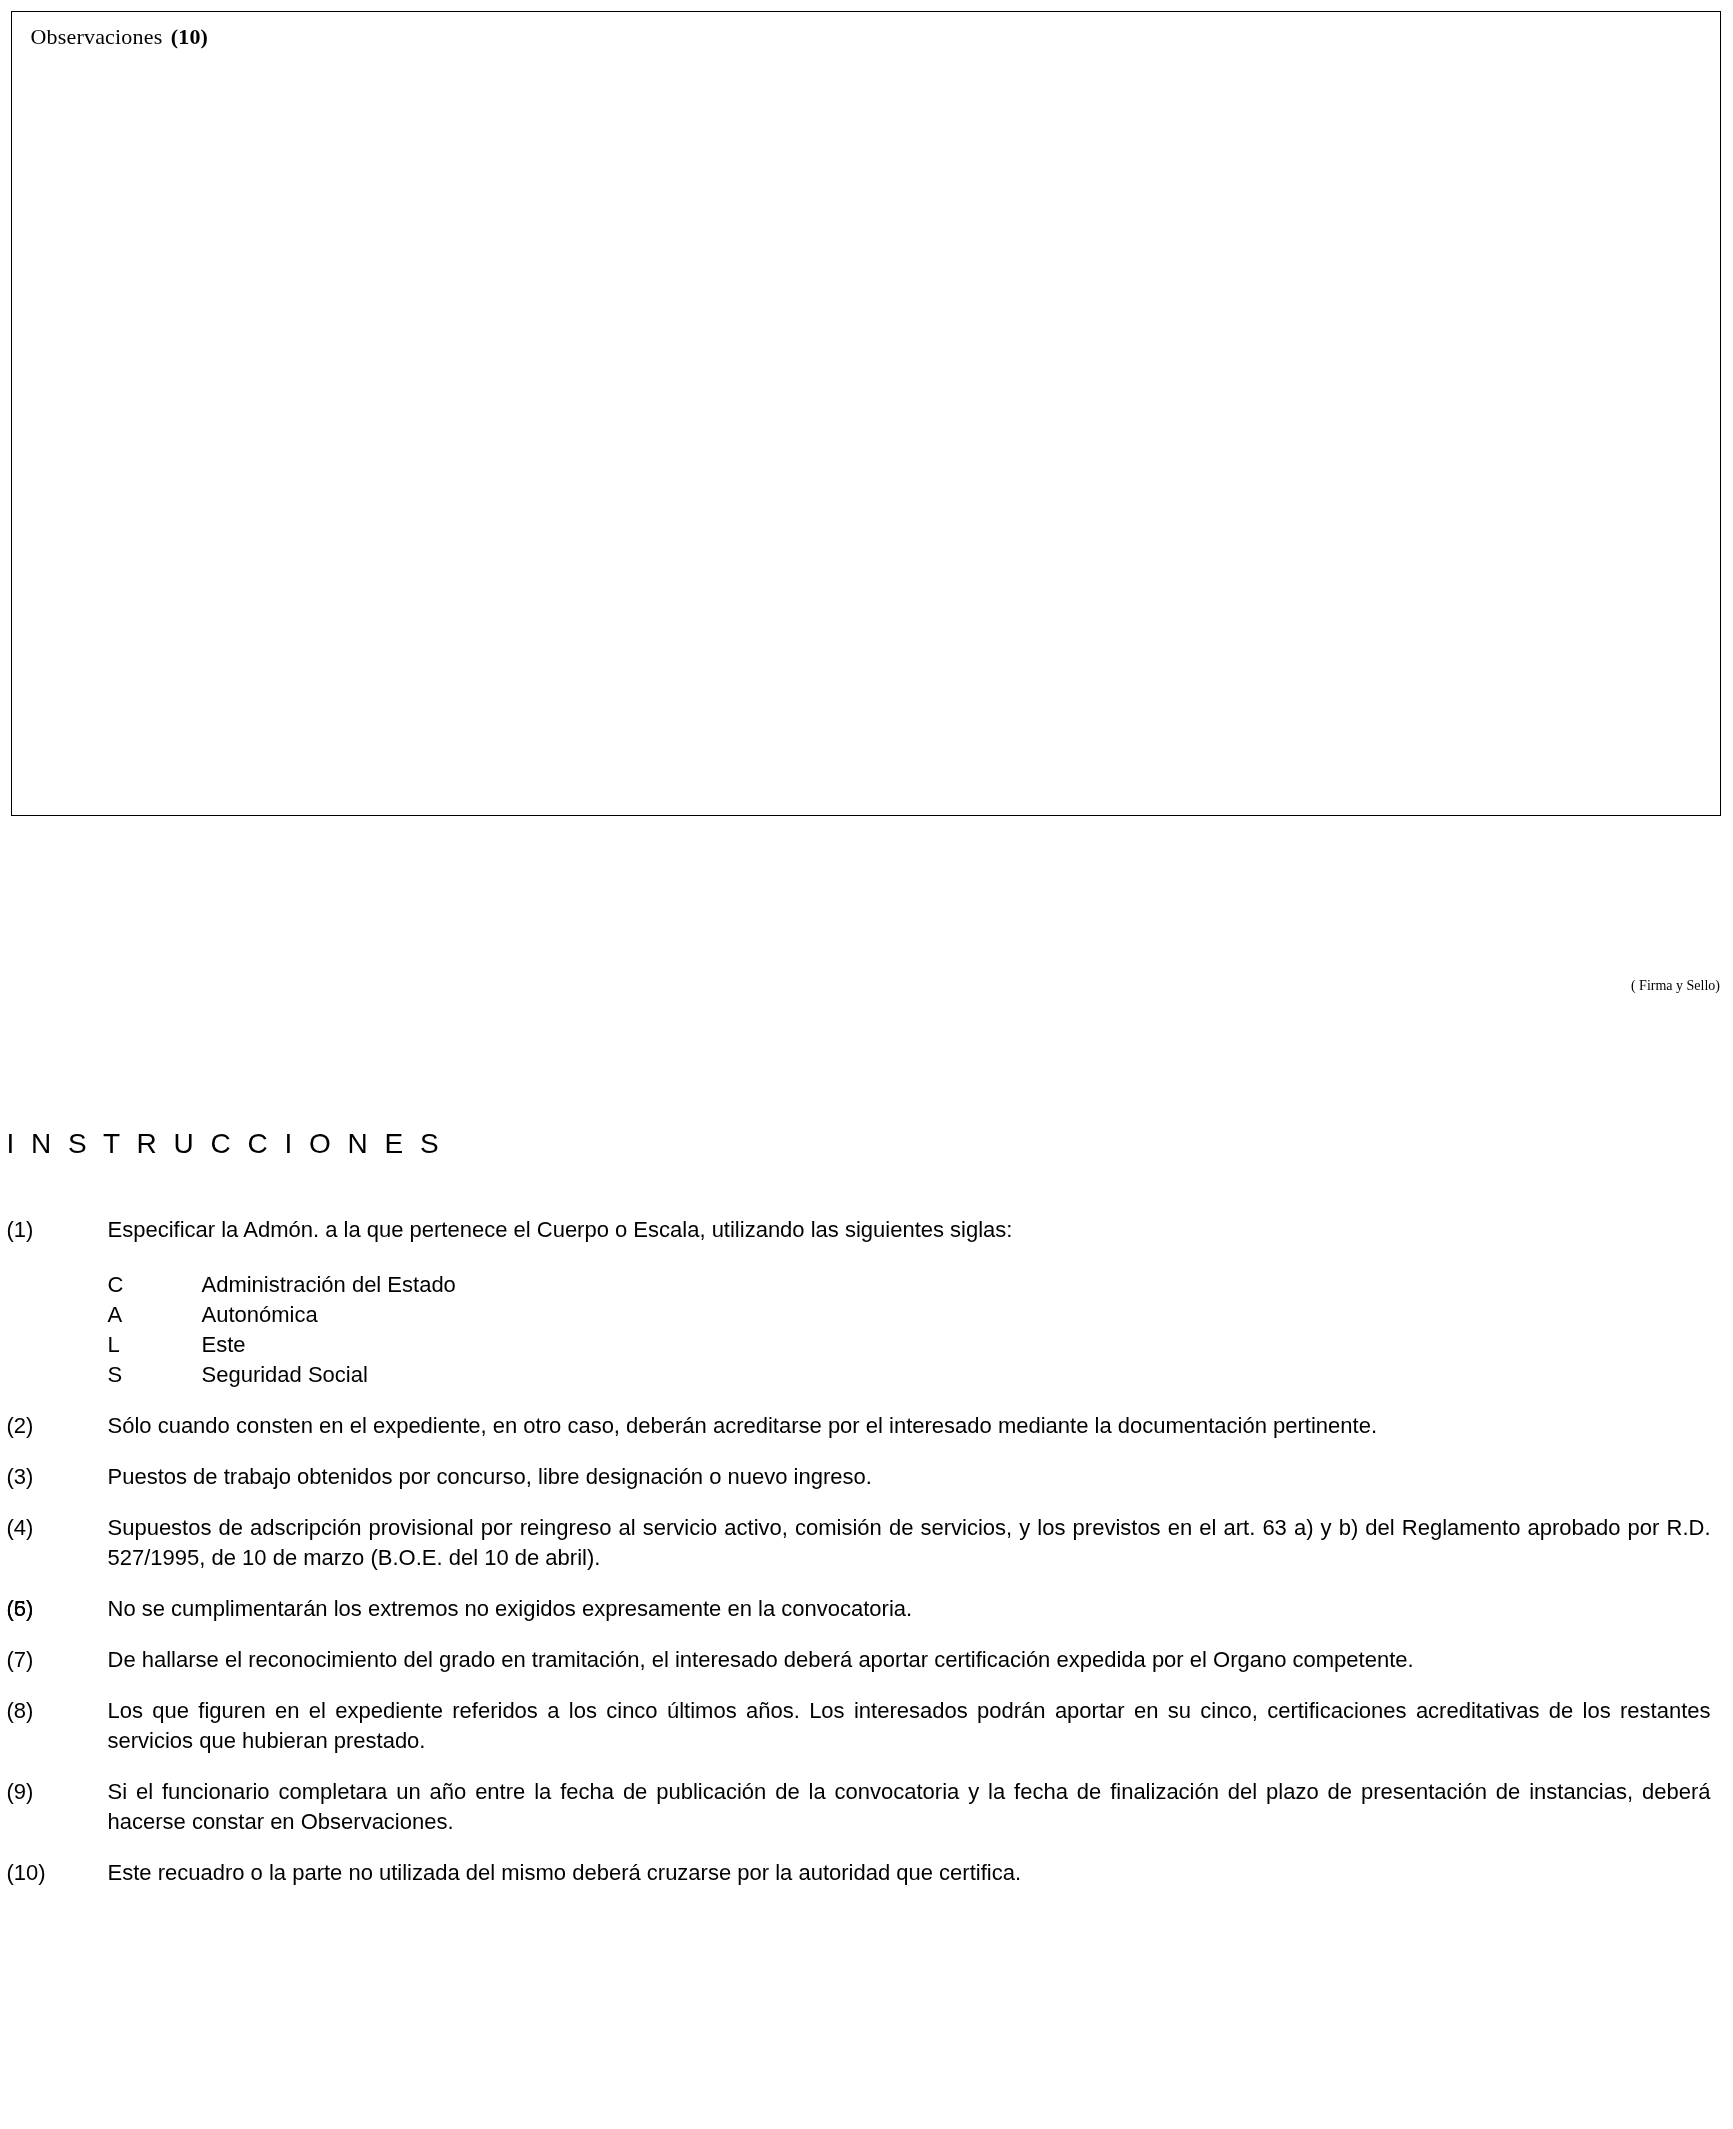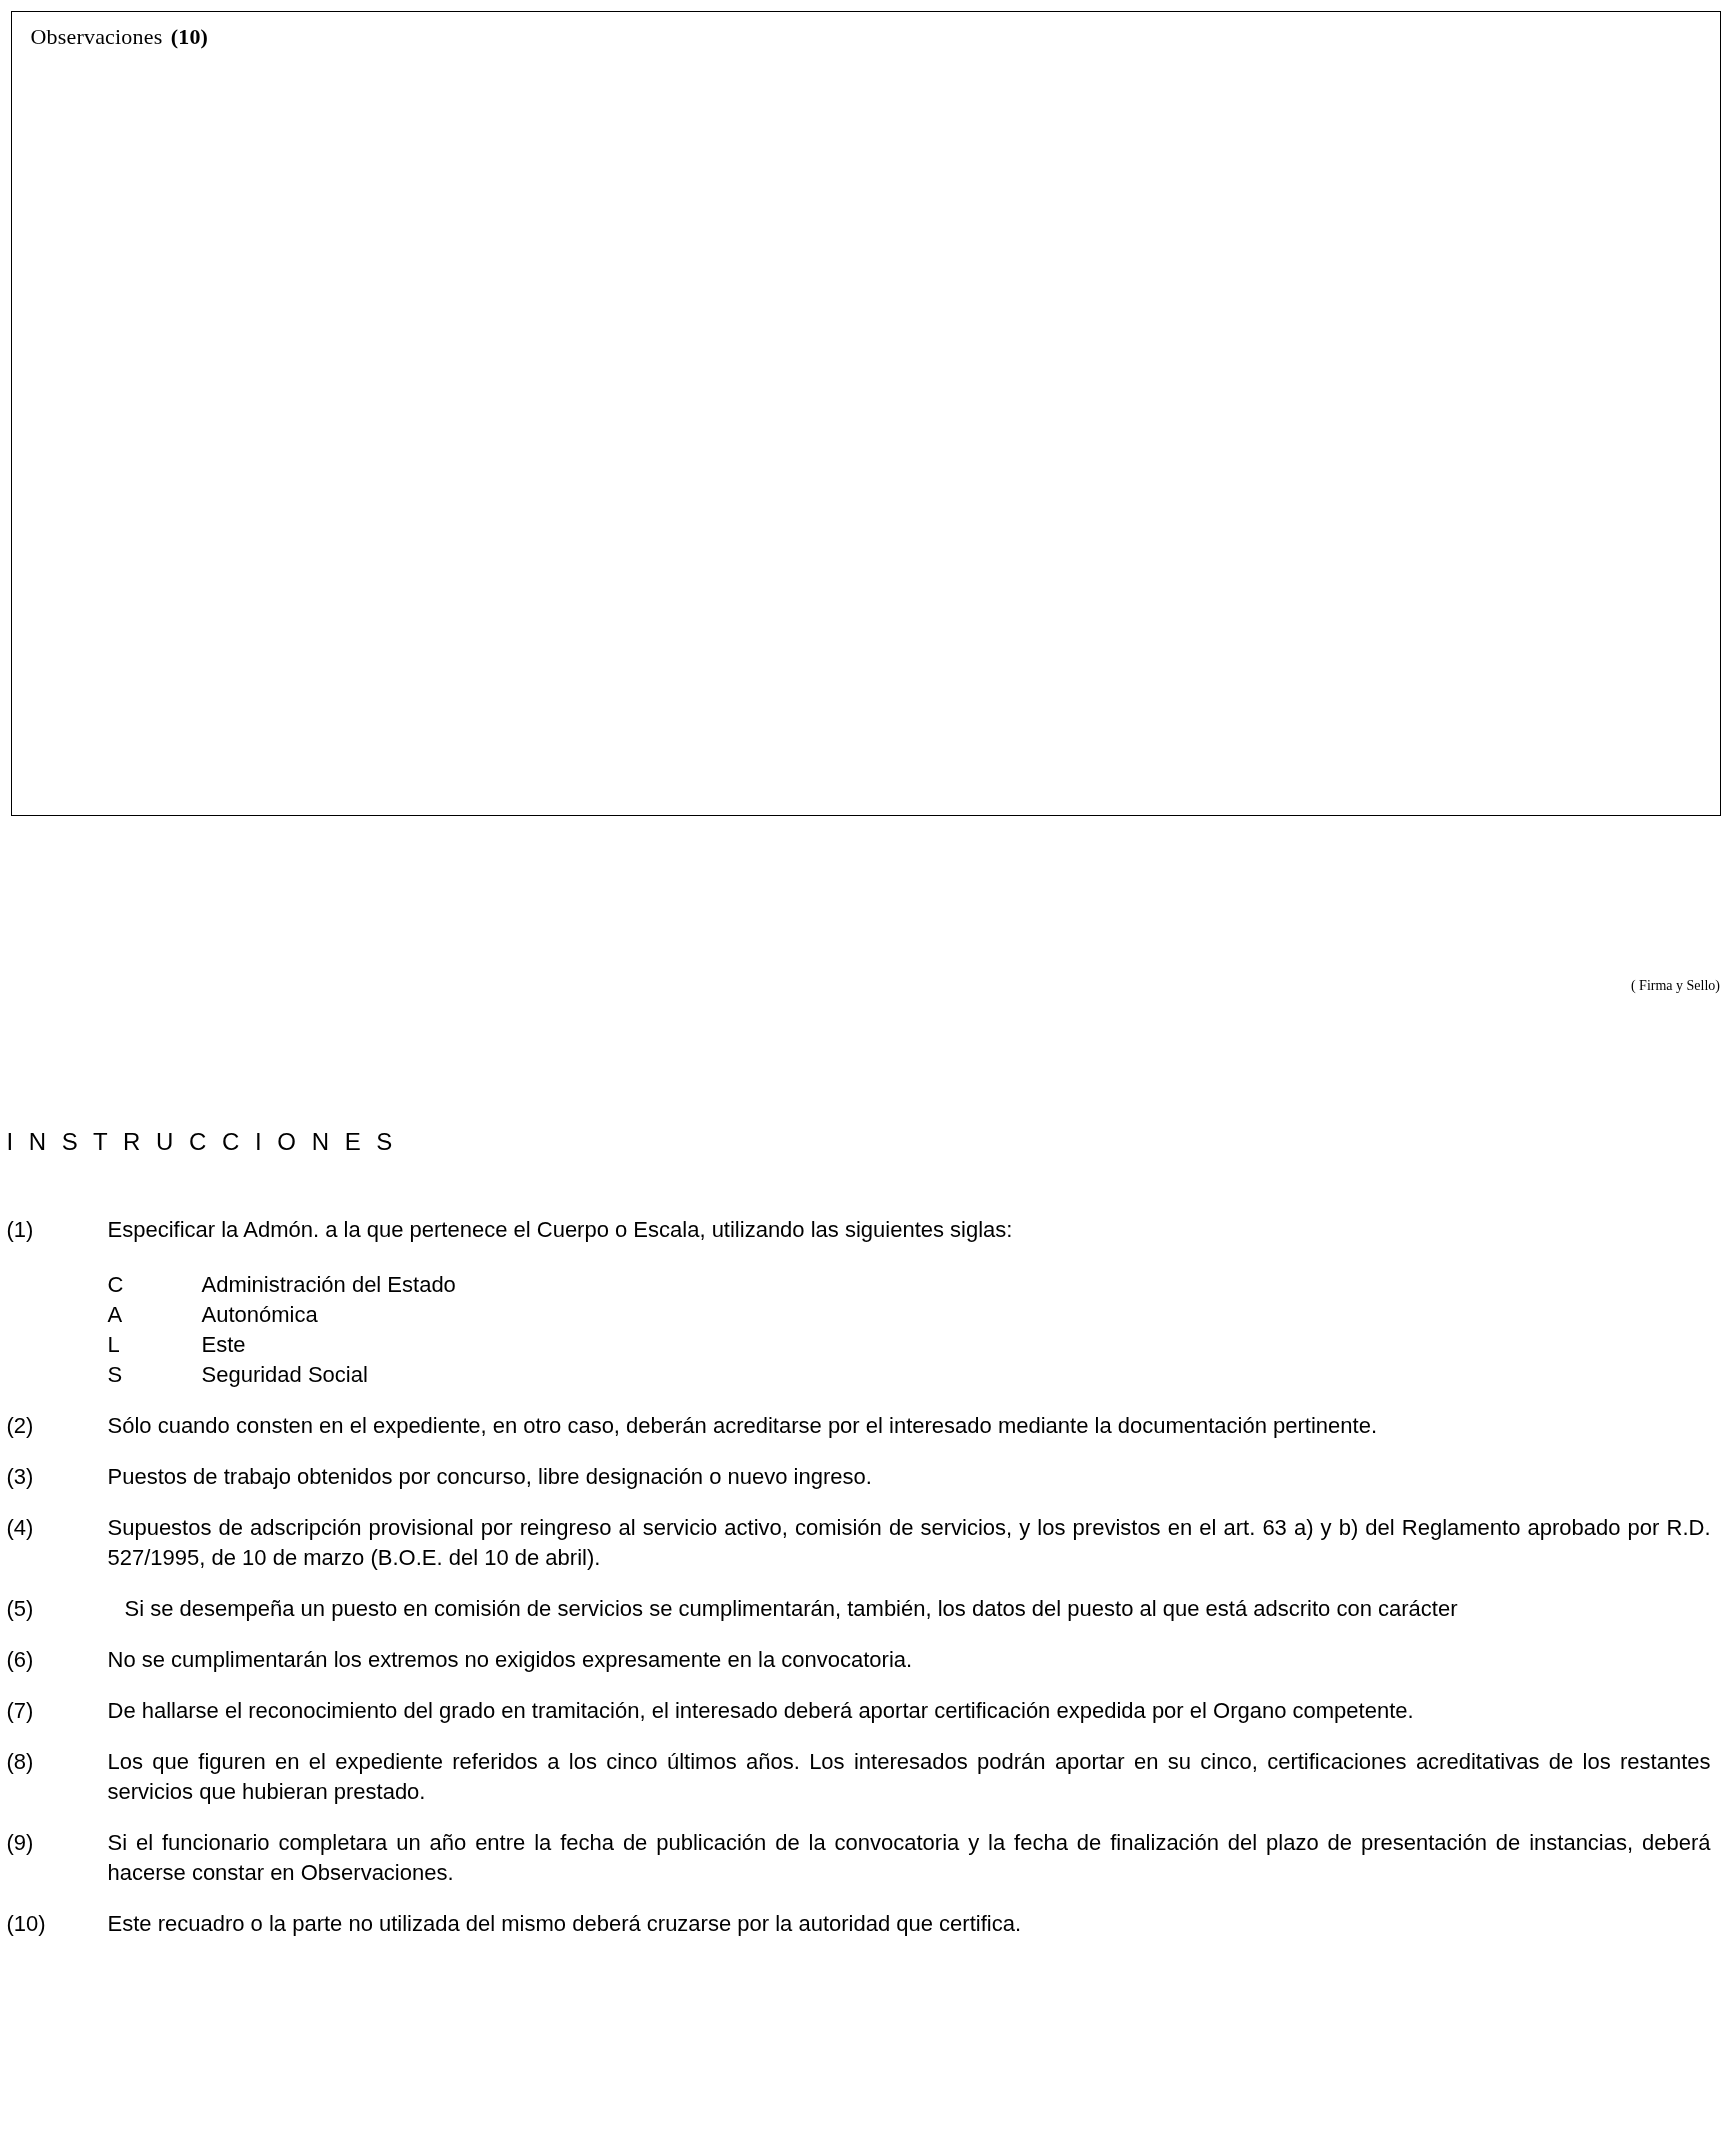--- a/index.html
+++ b/index.html
@@ -54,21 +54,21 @@
     font-family: "Liberation Serif", serif;
     font-size: 14px;
     white-space: nowrap;
   }
 
   
   .instr-title {
     position: absolute;
     left: 6.5px;
     top: 1128px;
-    font-size: 24px;
+    font-size: 28px;
     letter-spacing: 4.5px;
     white-space: nowrap;
   }
 
   
   .instructions {
     position: absolute;
     left: 6.5px;
     top: 1215px;
     width: 1704px;
@@ -177,21 +177,20 @@
     </div>
 
     <div class="instr-row">
       <div class="instr-num">(4)</div>
       <div class="instr-body">Supuestos de adscripción provisional por reingreso al servicio activo, comisión de servicios, y los previstos en el art. 63 a) y b) del Reglamento aprobado por R.D. 527/1995, de 10 de marzo (B.O.E. del 10 de abril).</div>
     </div>
 
     <div class="instr-row hang">
       <div class="instr-num">(5)</div>
       <div class="instr-body">
-        <span>Si se desempeña un puesto en comisión de servicios se cumplimentarán, también, los datos del puesto al que está adscrito con carácter</span>
       </div>
     </div>
 
     <div class="instr-row">
       <div class="instr-num">(6)</div>
       <div class="instr-body">No se cumplimentarán los extremos no exigidos expresamente en la convocatoria.</div>
     </div>
 
     <div class="instr-row">
       <div class="instr-num">(7)</div>

